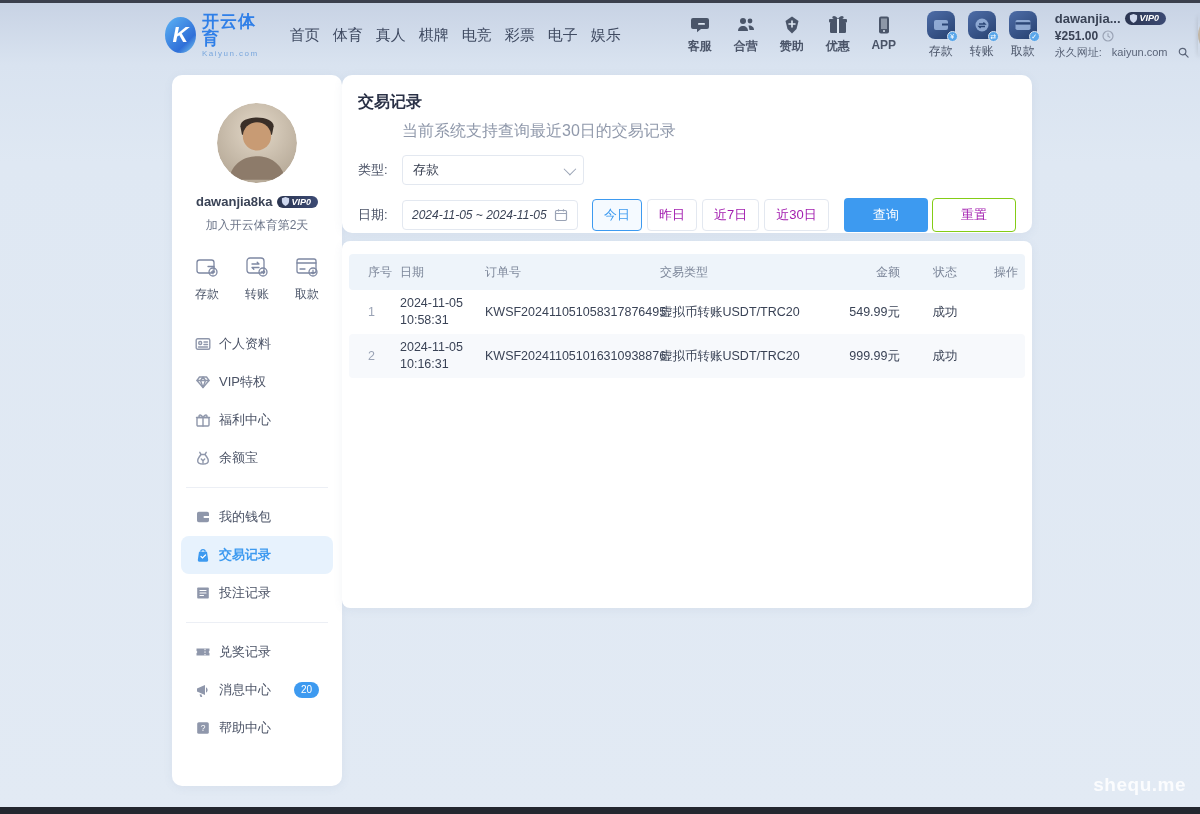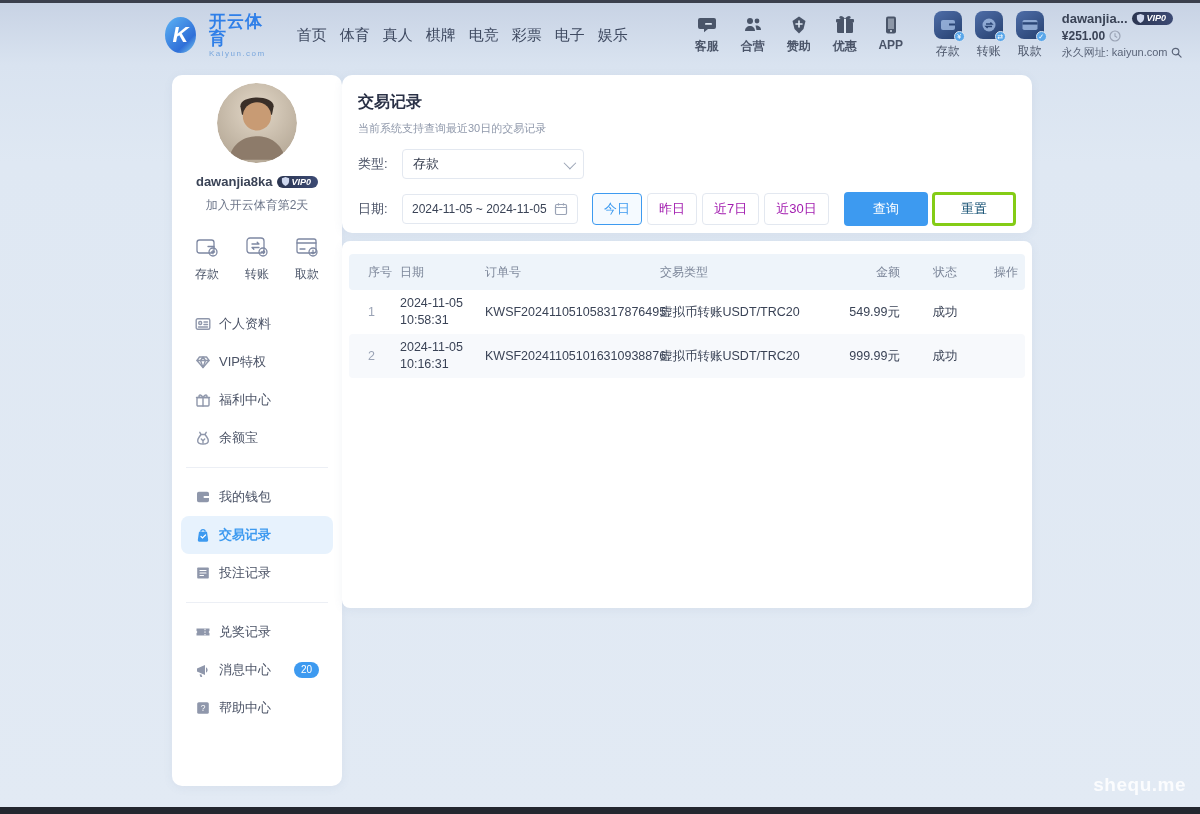--- a/index.html
+++ b/index.html
@@ -12,21 +12,21 @@
   .top-strip{position:absolute;top:0;left:0;right:0;height:3px;background:#3b404d;}
   .bottom-strip{position:absolute;bottom:0;left:0;right:0;height:7px;background:#23272f;}
 
   
   .header{position:absolute;top:3px;left:0;right:0;height:64px;display:flex;align-items:center;}
   .logo{display:flex;align-items:center;margin-left:165px;cursor:pointer;}
   .logo-mark{width:36px;height:36px;border-radius:50%;
     background:linear-gradient(135deg,#5db4f5,#2f6fd8 70%,#7fd0f0);
     color:#fff;font-weight:bold;font-style:italic;font-size:22px;
     display:flex;align-items:center;justify-content:center;}
-  .logo-text{margin-left:13px;line-height:1;}
+  .logo-text{margin-left:6px;line-height:1;}
   .logo-cn{font-size:17px;font-weight:bold;color:#2f7fe8;letter-spacing:1px;}
   .logo-en{font-size:8px;color:#7aa7dd;letter-spacing:1.5px;margin-top:3px;}
   .main-nav{display:flex;gap:13px;margin-left:26px;}
   .main-nav span{font-size:15px;color:#3f4a61;font-weight:500;cursor:pointer;white-space:nowrap;}
   .quick-links{display:flex;gap:12px;margin-left:62px;}
   .quick-link{display:flex;flex-direction:column;align-items:center;width:34px;cursor:pointer;font-weight:bold;}
   .quick-link svg{width:20px;height:20px;}
   .quick-link .ql-label{font-size:12px;color:#4a5468;margin-top:3px;white-space:nowrap;}
   .wallet-actions{display:flex;gap:9px;margin-left:24px;}
   .wallet-action{display:flex;flex-direction:column;align-items:center;width:32px;cursor:pointer;}
@@ -36,28 +36,28 @@
   .wa-badge{position:absolute;right:-3px;bottom:-3px;width:11px;height:11px;border-radius:50%;
     background:#5aa7ea;border:1.5px solid #dbe4f0;display:flex;align-items:center;justify-content:center;
     color:#fff;font-size:7px;line-height:1;}
   .wallet-action .wa-label{font-size:12px;color:#4a5468;margin-top:4px;}
   .user-block{margin-left:16px;line-height:1.25;min-width:135px;}
   .u-line1{display:flex;align-items:center;gap:4px;}
   .u-name{font-size:13px;font-weight:bold;color:#3a4356;}
   .vip-badge{display:inline-flex;align-items:center;gap:2px;background:linear-gradient(90deg,#2b3550,#3c4a74);
     color:#fff;font-size:9px;font-weight:bold;padding:1px 7px 1px 4px;border-radius:8px;font-style:italic;}
   .u-line2{display:flex;align-items:center;gap:4px;margin-top:2px;font-size:12px;font-weight:bold;color:#3a4356;}
-  .u-line3{display:flex;align-items:center;gap:3px;margin-top:2px;font-size:11px;color:#5a6478;}
+  .u-line3{display:flex;align-items:center;gap:10px;margin-top:2px;font-size:11px;color:#5a6478;}
   .header-avatar{width:42px;height:42px;border-radius:50%;overflow:hidden;margin-left:8px;cursor:pointer;
     box-shadow:0 1px 4px rgba(0,0,0,.25);}
   .icon-dark{fill:#4a5569;}
 
   
   .sidebar{position:absolute;left:172px;top:75px;width:170px;height:711px;background:#fff;
-    border-radius:10px;box-shadow:0 2px 10px rgba(90,110,150,.08);padding-top:8px;overflow:hidden;}
+    border-radius:10px;box-shadow:0 2px 10px rgba(90,110,150,.08);padding-top:28px;overflow:hidden;}
   .sb-avatar{width:80px;height:80px;border-radius:50%;overflow:hidden;margin:0 auto;cursor:pointer;}
   .sb-name-row{display:flex;align-items:center;justify-content:center;gap:4px;margin-top:11px;}
   .sb-name{font-size:13px;font-weight:bold;color:#3a4356;}
   .sb-join{text-align:center;font-size:12px;color:#6b7488;margin-top:8px;}
   .sb-quick{display:flex;justify-content:space-between;padding:0 18px;margin-top:20px;}
   .sb-quick-item{display:flex;flex-direction:column;align-items:center;cursor:pointer;width:34px;}
   .sb-quick-item svg{width:26px;height:26px;}
   .sb-quick-item .sbq-label{font-size:12px;color:#4a5468;margin-top:6px;}
   .sb-menu{margin-top:22px;}
   .sb-item{display:flex;align-items:center;gap:8px;height:38px;margin:0 9px;padding:0 14px;
@@ -69,40 +69,40 @@
     padding:3px 7px;border-radius:9px;}
   .icon-gray{stroke:#8f97ab;fill:none;stroke-width:1.4;stroke-linecap:round;stroke-linejoin:round;}
   .icon-gray-f{fill:#8f97ab;}
   .icon-blue-f{fill:#3d9af0;}
   .icon-outline{stroke:#7e88a2;fill:none;stroke-width:1.3;stroke-linecap:round;stroke-linejoin:round;}
 
   
   .filter-card{position:absolute;left:342px;top:75px;width:690px;height:158px;background:#fff;
     border-radius:10px;box-shadow:0 2px 10px rgba(90,110,150,.08);padding:17px 16px;}
   .fc-title{font-size:16px;font-weight:bold;color:#2a3146;}
-  .fc-subtitle{font-size:11px;color:#9099ab;margin-top:8px;}
+  .fc-subtitle{font-size:16px;color:#9099ab;margin-top:8px;margin-left:44px;}
   .fc-row{display:flex;align-items:center;margin-top:13px;}
   .fc-label{font-size:13px;color:#4a5266;width:36px;}
   .fc-select{margin-left:8px;width:182px;height:30px;border:1px solid #e3e8f0;border-radius:4px;
     display:flex;align-items:center;justify-content:space-between;padding:0 10px;font-size:13px;
     color:#353c4e;cursor:pointer;background:#fff;}
   .chevron{width:9px;height:9px;border-right:1.6px solid #9aa3b5;border-bottom:1.6px solid #9aa3b5;
     transform:rotate(45deg) translateY(-2px);}
   .fc-date-input{margin-left:8px;width:176px;height:30px;border:1px solid #e3e8f0;border-radius:4px;
     display:flex;align-items:center;justify-content:space-between;padding:0 9px;font-size:12px;
-    color:#3a4356;cursor:pointer;background:#fff;white-space:nowrap;}
+    color:#3a4356;cursor:pointer;background:#fff;white-space:nowrap;font-style:italic;}
   .range-btns{display:flex;gap:5px;margin-left:14px;}
   .range-btn{height:32px;padding:0 11px;border:1px solid #e3e8f0;border-radius:4px;background:#fff;
     font-size:13px;color:#a21caf;display:flex;align-items:center;cursor:pointer;white-space:nowrap;}
   .range-btn.active{border-color:#3d9af0;color:#3d9af0;background:#f5faff;}
   .action-btns{margin-left:auto;display:flex;gap:4px;}
   .btn{width:84px;height:34px;border-radius:4px;font-size:13px;display:flex;align-items:center;
     justify-content:center;cursor:pointer;}
   .btn-primary{background:#3d9af0;color:#fff;border:none;}
-  .btn-plain{background:#fff;color:#0c4a6e;border:3px solid #84cc16;}
+  .btn-plain{background:#fff;color:#a21caf;border:1px solid #84cc16;}
 
   
   .table-card{position:absolute;left:342px;top:241px;width:690px;height:367px;background:#fff;
     border-radius:8px;box-shadow:0 2px 10px rgba(90,110,150,.08);padding:13px 7px;}
   .t-row{display:flex;align-items:center;padding-left:19px;padding-right:4px;}
   .t-head{background:#eef4fa;border-radius:4px;height:36px;font-size:12px;color:#7c8699;}
   .t-body-row{min-height:44px;font-size:12.5px;color:#3a4356;}
   .t-body-row.alt{background:#f7f9fc;border-radius:4px;}
   .c1{width:32px;color:#9aa3b5;}
   .c2{width:85px;line-height:1.35;}

